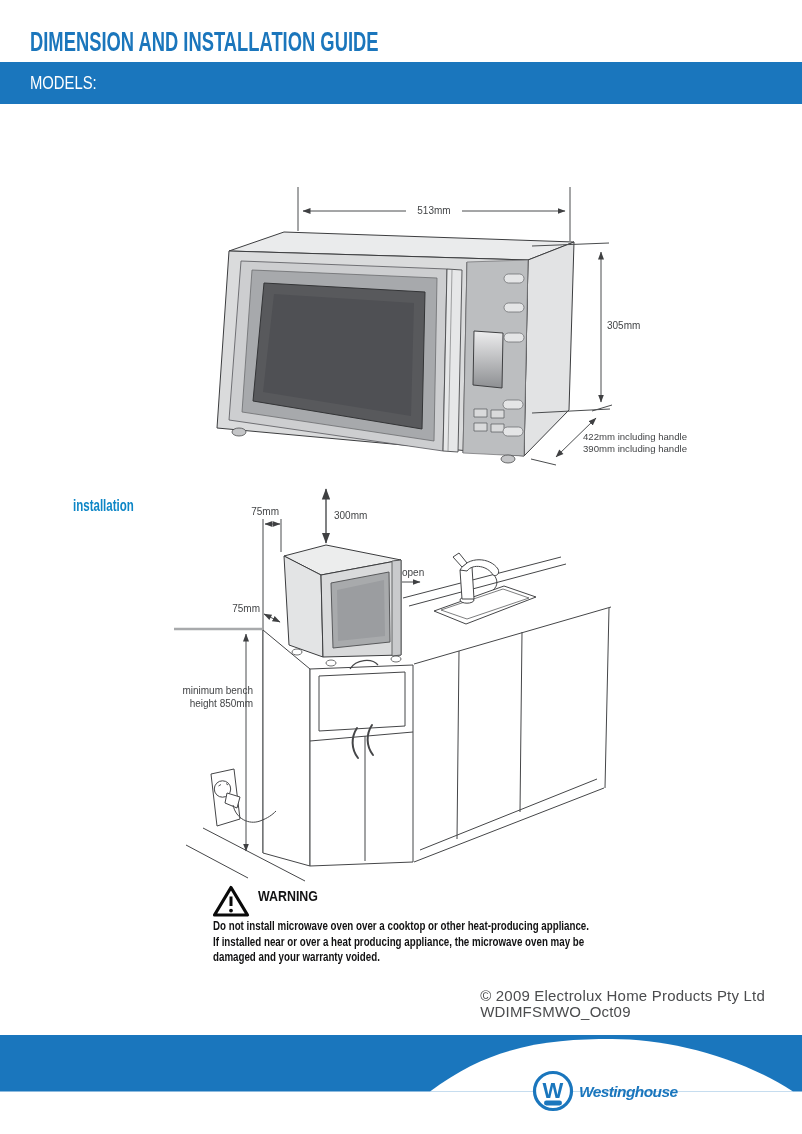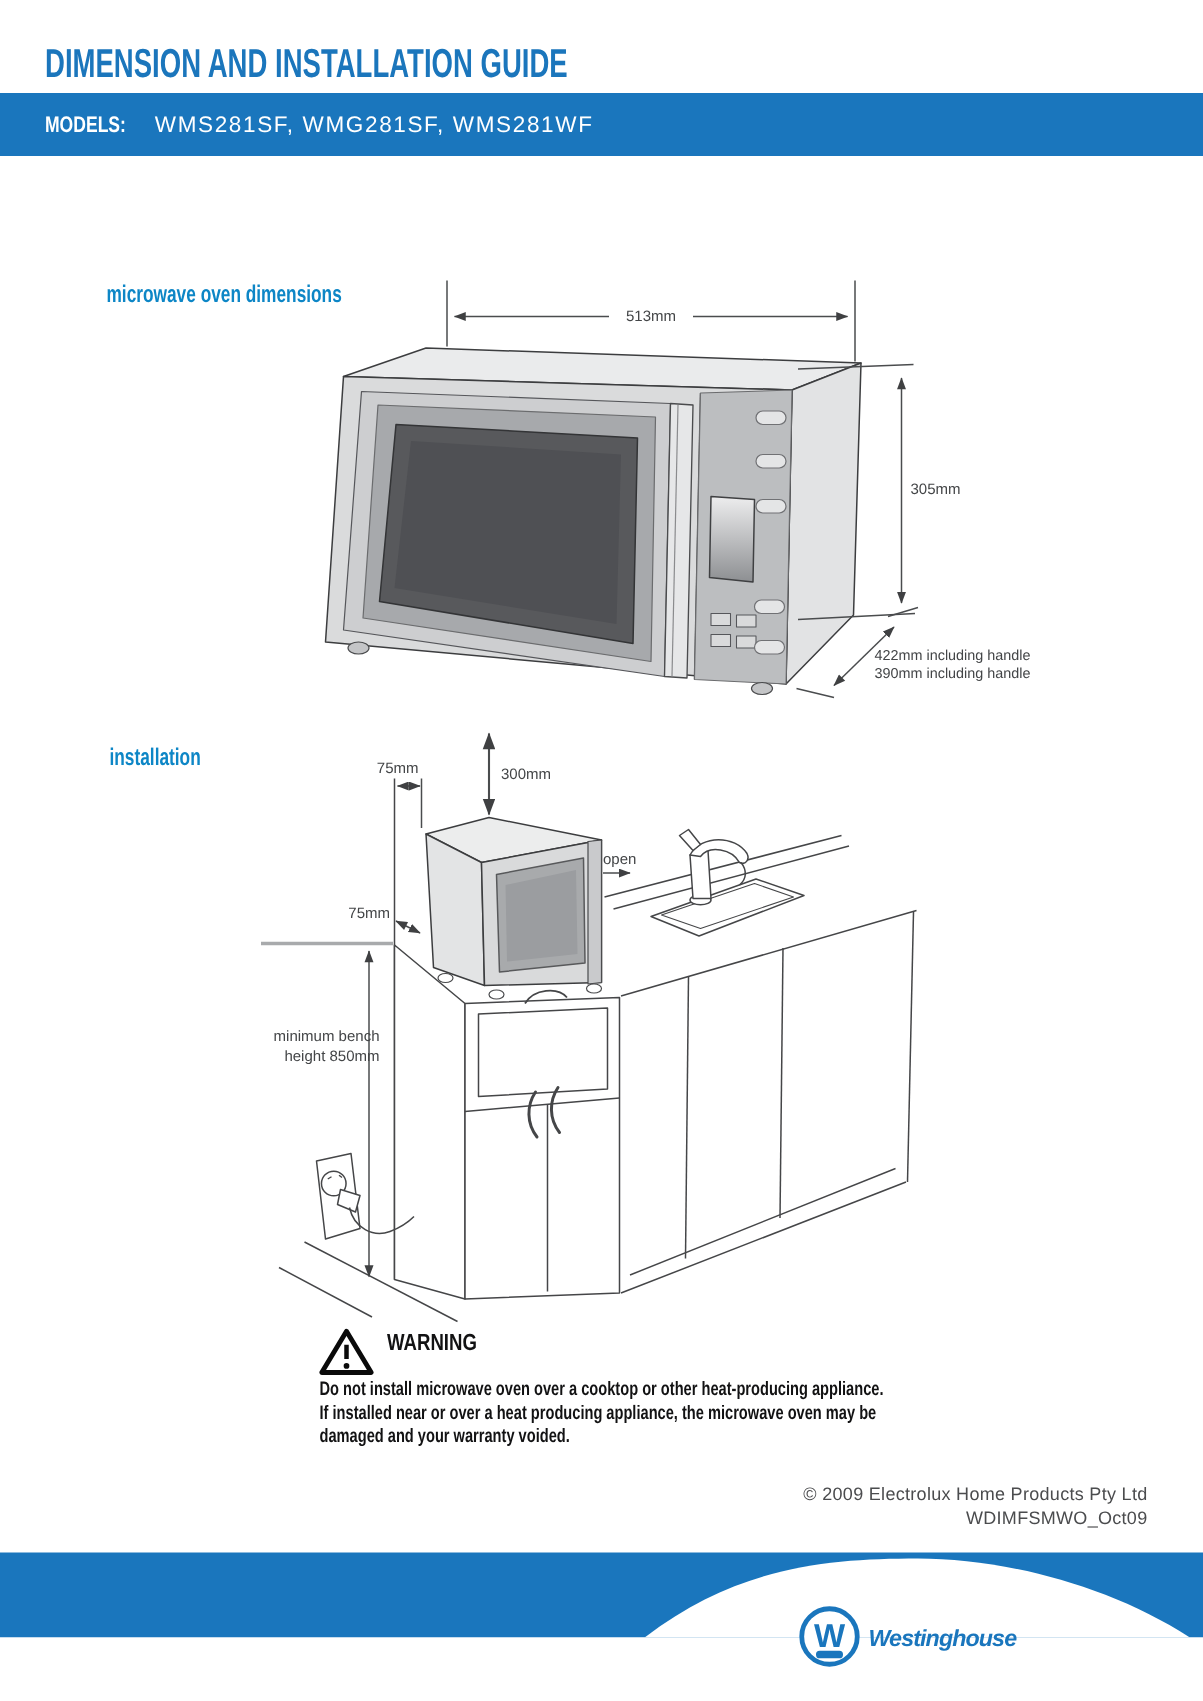--- a/index.html
+++ b/index.html
@@ -7,21 +7,21 @@
         font-family:"Liberation Sans",sans-serif;overflow:hidden;}
   .cx{display:inline-block;white-space:nowrap;transform-origin:0 50%;}
 
   .title{position:absolute;left:30px;top:27px;font-weight:bold;font-size:27px;color:#1b76bc;}
   .tscale{transform:scaleX(.68);}
   .subtitle{position:absolute;right:27px;top:35px;font-weight:bold;font-size:19px;color:#67a3d7;}
   .sscale{transform:scaleX(.8);transform-origin:100% 50%;}
 
   .models-bar{position:absolute;left:0;top:62px;width:802px;height:42px;background:#1a76bd;
               display:flex;align-items:center;padding-left:30px;box-sizing:border-box;color:#fff;}
-  .models-label{font-weight:bold;font-size:15px;}
+  .models-label{font-weight:normal;font-size:19px;}
   .mlscale{transform:scaleX(.78);}
   .models-list{font-size:15px;letter-spacing:1.1px;margin-left:4px;}
 
   .section-heading{position:absolute;font-weight:bold;font-size:16px;color:#0d86c6;}
   .shscale{transform:scaleX(.72);}
   #heading-dims{left:71px;top:188px;}
   #heading-install{left:73px;top:497px;}
 
   .fig{position:absolute;}
   #fig-dims{left:170px;top:180px;}
@@ -31,44 +31,40 @@
   .dim{font-size:10px;fill:#434547;}
   .dim-s{font-size:9.6px;fill:#434547;}
 
   .warning{position:absolute;left:212px;top:884px;width:440px;height:90px;color:#121213;}
   .warn-tri{position:absolute;left:0;top:0;}
   .warn-title{position:absolute;left:46px;top:3px;font-weight:bold;font-size:15.5px;}
   .wtscale{transform:scaleX(.8);}
   .warn-text{position:absolute;left:1px;top:34px;width:530px;font-weight:bold;font-size:13px;
              line-height:15.5px;transform:scaleX(.75);transform-origin:0 0;white-space:nowrap;}
 
-  .footer{position:absolute;right:37px;top:988px;text-align:right;font-size:12px;
+  .footer{position:absolute;right:37px;top:988px;text-align:left;font-size:15px;
           line-height:16px;color:#4b4c4e;letter-spacing:.2px;}
 
   .band{position:absolute;left:0;top:1034px;}
   .logo-w{font-size:22px;font-weight:bold;fill:#1a76bd;}
   .logo-name{font-size:15.5px;font-weight:bold;font-style:italic;fill:#1a76bd;letter-spacing:-.6px;}
 </style>
 </head>
 <body>
 
 <div id="page">
 
   <div class="title">
     <span class="cx tscale">DIMENSION AND INSTALLATION GUIDE</span>
   </div>
 
   <div class="models-bar">
     <span class="models-label"><span class="cx mlscale">MODELS:</span></span>
-    <span class="models-list">WMS281SF, WMG281SF, WMS281WF</span>
-  </div>
-
-  <div id="heading-dims" class="section-heading">
-    <span class="cx shscale">microwave oven dimensions</span>
-  </div>
+  </div>
+
   <div id="heading-install" class="section-heading">
     <span class="cx shscale">installation</span>
   </div>
 
   <svg id="fig-dims" class="fig" width="632" height="292" viewBox="170 180 632 292">
     <defs>
       <marker id="ae1" markerWidth="9" markerHeight="8" refX="7.5" refY="3" orient="auto">
         <path d="M0,0 L8,3 L0,6 Z" fill="#3f4042"></path>
       </marker>
       <marker id="as1" markerWidth="9" markerHeight="8" refX="0.5" refY="3" orient="auto">

